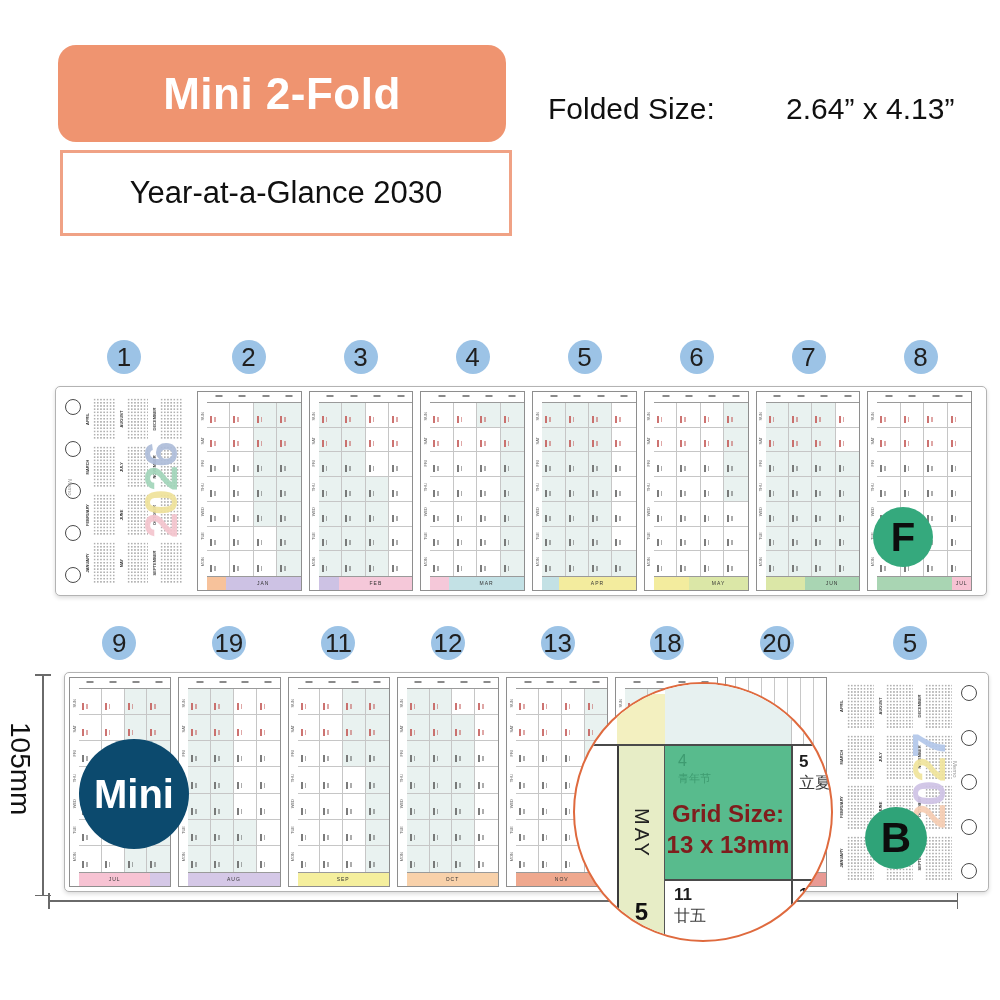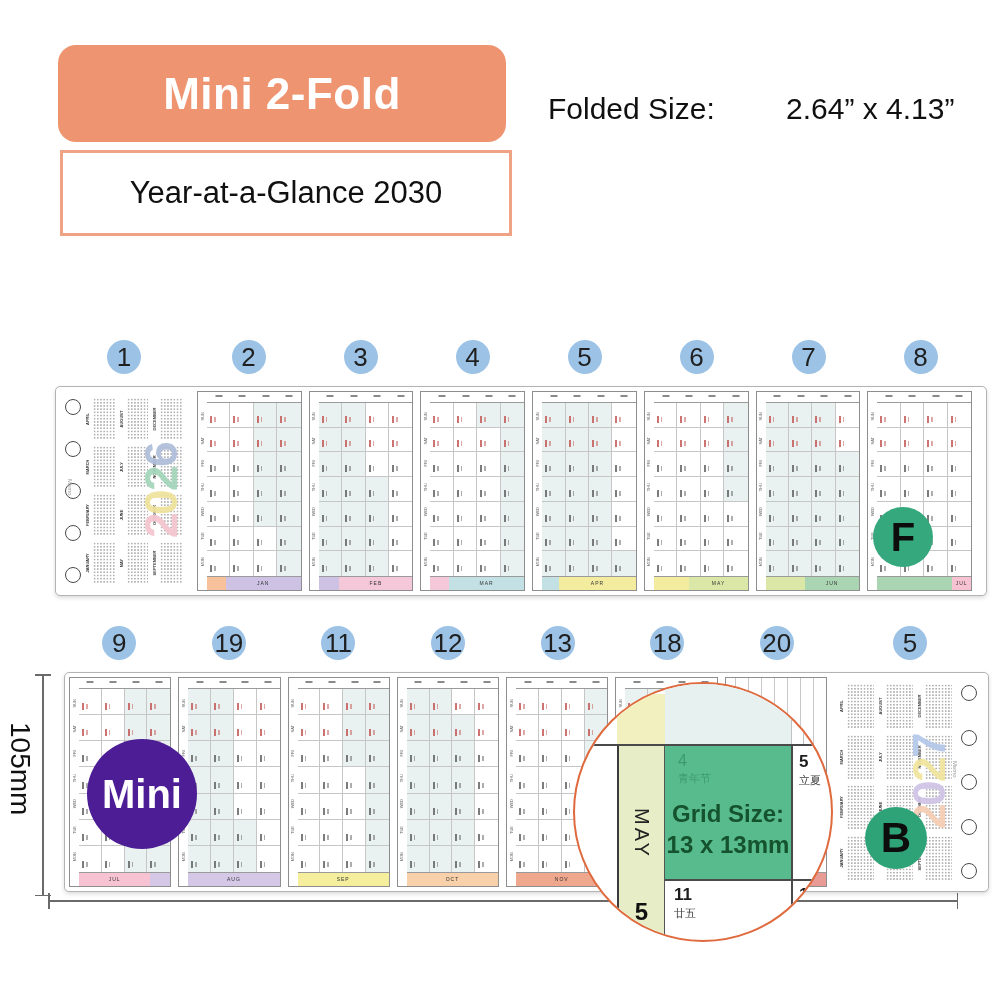--- a/index.html
+++ b/index.html
@@ -87,21 +87,21 @@
   .cover.front .yearlay{right:2px;}
   .cover.back .yearlay{right:28px;}
   .memo{position:absolute;font-size:6px;color:#999;writing-mode:vertical-rl;z-index:2;}
   .cover.front .memo{left:7px;top:44%;}
   .cover.back .memo{right:26px;top:40%;}
 
   
   .badge{position:absolute;border-radius:50%;display:flex;align-items:center;justify-content:center;z-index:6;}
   .badge.f{left:817px;top:120px;width:60px;height:60px;background:#35a97d;color:#0d0d0d;font-size:40px;font-weight:700;}
   .badge.b{left:800px;top:134px;width:62px;height:62px;background:#2fa378;color:#0d0d0d;font-size:42px;font-weight:700;}
-  .badge.mini{left:22px;top:66px;width:110px;height:110px;background:#4c1d95;color:#fff;font-size:40px;font-weight:600;}
+  .badge.mini{left:14px;top:66px;width:110px;height:110px;background:#0c4a6e;color:#fff;font-size:40px;font-weight:600;}
 
   
   .vdim{position:absolute;left:42px;top:674px;width:1.5px;height:222px;background:#6a6a6a;}
   .vdim::before,.vdim::after{content:"";position:absolute;left:-7px;width:16px;height:1.5px;background:#6a6a6a;}
   .vdim::before{top:0;}
   .vdim::after{bottom:0;}
   .vdim-label{position:absolute;left:4px;top:722px;writing-mode:vertical-rl;font-size:28px;color:#111;}
   .hdim{position:absolute;left:48px;top:900px;width:910px;height:1.5px;background:#6a6a6a;}
   .hdim::before,.hdim::after{content:"";position:absolute;top:-7px;width:1.5px;height:16px;background:#6a6a6a;}
   .hdim::before{left:0;}
@@ -120,28 +120,28 @@
   .mg-may{left:42px;top:62px;width:48px;height:194px;background:#e7edc6;
        border-left:2px solid #3c3c3c;border-right:1.5px solid #555;}
   .mg-may-name{position:absolute;left:50%;transform:translateX(-50%);top:62px;
        writing-mode:vertical-rl;font-size:20px;color:#222;letter-spacing:3px;}
   .mg-may-num{position:absolute;left:50%;transform:translateX(-50%);bottom:14px;
        font-size:24px;font-weight:bold;color:#111;}
   .mg-green{left:90px;top:62px;width:126px;height:133px;background:#58bb8d;}
   .mg-gdate{position:absolute;left:13px;top:6px;color:#3e9b70;}
   .mg-gdate b{display:block;font-size:16px;font-weight:normal;}
   .mg-gdate i{display:block;font-style:normal;font-size:11px;margin-top:1px;}
-  .mg-gtitle{position:absolute;left:0;right:0;top:52px;text-align:center;color:#14532d;
+  .mg-gtitle{position:absolute;left:0;right:0;top:52px;text-align:center;color:#7f1d1d;
        font-weight:bold;font-size:24px;line-height:31px;}
   .mg-gtitle span{display:block;}
   .mg-v1{left:216px;top:62px;width:1.5px;height:194px;background:#4a4a4a;}
   .mg-hmid{left:90px;top:195px;width:166px;height:1.5px;background:#4a4a4a;}
   .mg-cell{color:#1c1c1c;}
   .mg-cell b{display:block;font-size:17px;font-weight:bold;}
-  .mg-cell i{display:block;font-style:normal;font-size:11px;color:#3c3c3c;margin-top:1px;}
+  .mg-cell i{display:block;font-style:normal;font-size:16px;color:#3c3c3c;margin-top:1px;}
   .mg-cell.c5{left:224px;top:68px;}
   .mg-cell.c11{left:99px;top:201px;}
   .mg-cell.c12{left:224px;top:201px;}
 </style>
 </head>
 <body>
 
 <div class="page">
 
   <div class="banner">Mini 2-Fold</div>

